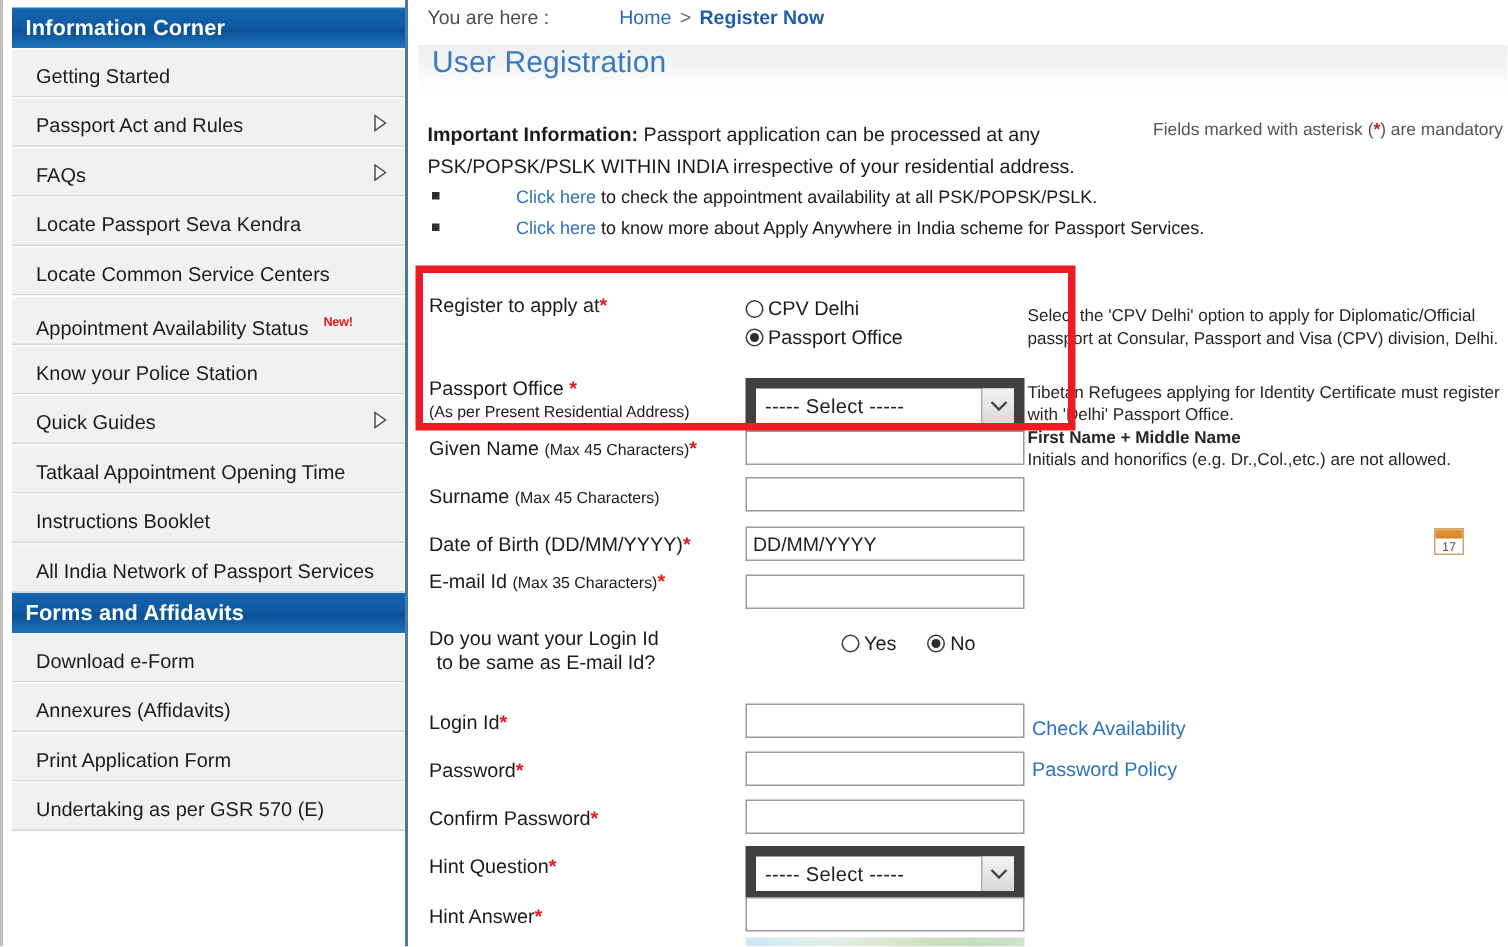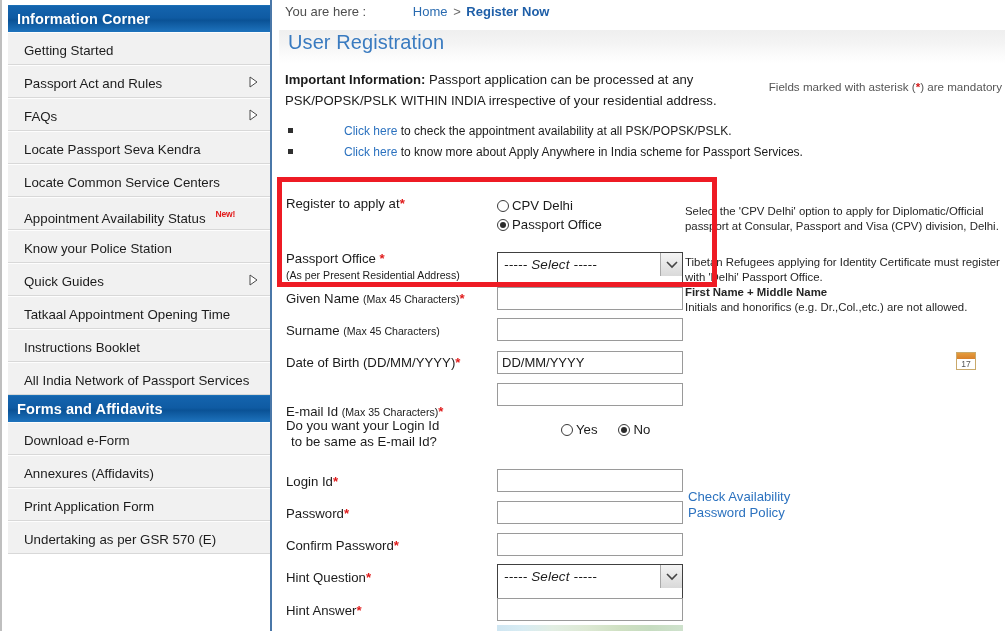--- a/index.html
+++ b/index.html
@@ -96,21 +96,21 @@
     position: absolute;
     left: 9px; top: 1px;
     font-size: 20px;
     color: #3a7bc0;
     font-weight: normal;
     letter-spacing: .1px;
   }
 
   #impinfo {
     position: absolute;
-    left: 9px; top: 69px;
+    left: 9px; top: 79px;
     width: 440px;
     font-size: 13.1px;
     color: #1b1b1b;
     line-height: 21px;
   }
   #impinfo b { font-weight: bold; }
 
   #mandatory {
     position: absolute;
     right: 3px; top: 80px;
@@ -169,23 +169,22 @@
     font-family: "Liberation Sans", sans-serif;
     font-size: 13px;
     color: #202020;
     padding: 0 4px;
     outline: none;
   }
   .fselect {
     position: absolute;
     left: 221px;
     width: 186px; height: 37px;
-    border: 1px solid #404040;
-    background: #ffffff;
-    font-style: italic;
+    border: 7px solid #404040;
+    background: #ffffff;
   }
   .fselect .sv {
     position: absolute;
     left: 6px; top: 0;
     line-height: 23px;
     font-size: 13.4px;
     color: #1d1d1d;
     letter-spacing: .2px;
   }
   .fselect .sarrow {
@@ -380,21 +379,21 @@
 
       <div class="flabel" style="top:355px">
         <span>Date of Birth (DD/MM/YYYY)</span><span class="ast">*</span>
       </div>
       <input class="finput" style="top: 351px;" type="text" value="DD/MM/YYYY">
       <div id="cal-icon">
         <div class="cal-top"></div>
         <div class="cal-day">17</div>
       </div>
 
-      <div class="flabel" style="top:404px">
+      <div class="flabel" style="top:380px">
         <span>E-mail Id </span><span class="small">(Max 35 Characters)</span><span class="ast">*</span>
       </div>
       <input class="finput" style="top: 383px;" type="text" value="">
 
       <div class="flabel" style="top:418px">
         <span>Do you want your Login Id</span>
         <span class="sub" style="font-size:13.2px;padding-left:5px">to be same as E-mail Id?</span>
       </div>
       <div class="radio-group" style="top:420px;left:285px">
         <span class="radio-opt">
@@ -403,21 +402,21 @@
         <span style="display:inline-block;width:12px"></span>
         <span class="radio-opt">
           <span class="rb on"></span><span>No</span>
         </span>
       </div>
 
       <div class="flabel" style="top:474px">
         <span>Login Id</span><span class="ast">*</span>
       </div>
       <input class="finput" style="top: 469px;" type="text" value="">
-      <div class="side-link" style="top:489px">Check Availability</div>
+      <div class="side-link" style="top:478px">Check Availability</div>
 
       <div class="flabel" style="top:506px">
         <span>Password</span><span class="ast">*</span>
       </div>
       <input class="finput" style="top: 501px;" type="password" value="">
       <div class="side-link" style="top:505px">Password Policy</div>
 
       <div class="flabel" style="top:538px">
         <span>Confirm Password</span><span class="ast">*</span>
       </div>

